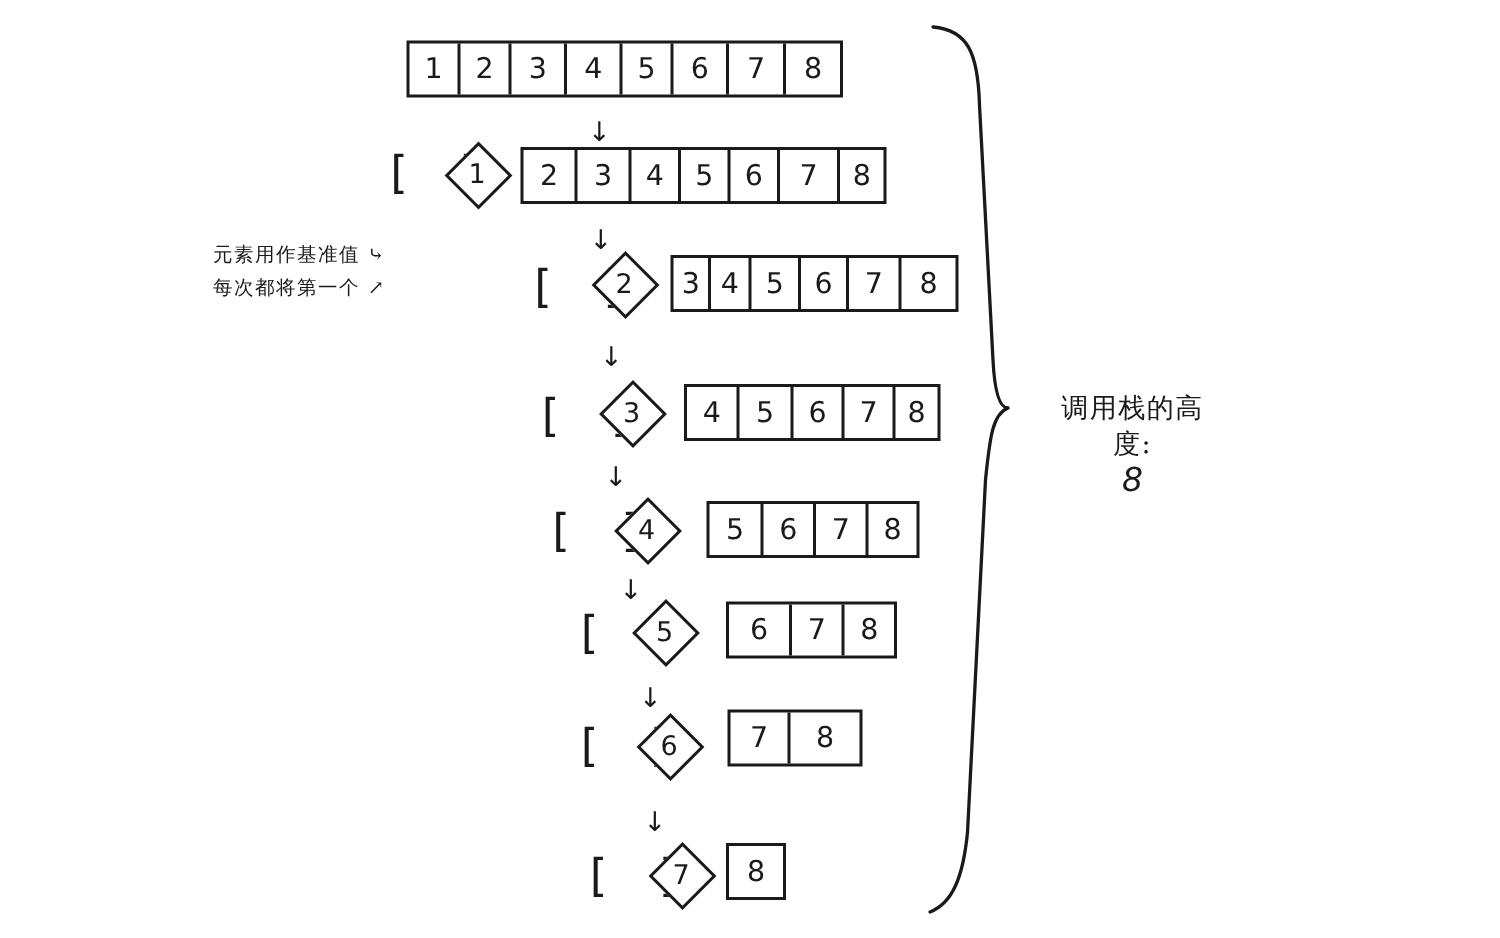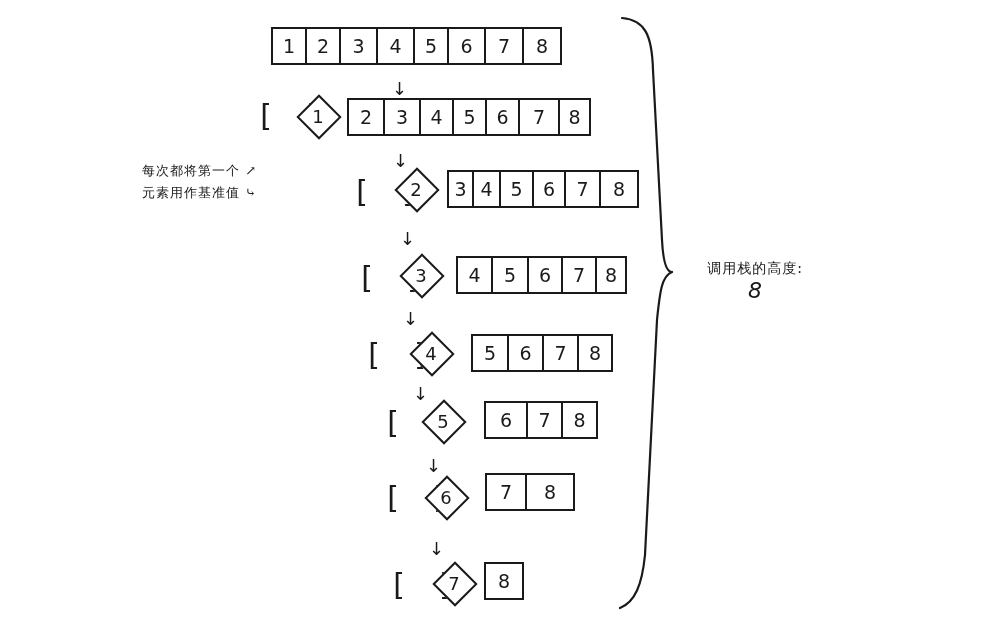--- a/index.html
+++ b/index.html
@@ -12,21 +12,21 @@
     .cell:last-child { border-right: none; }
     .empty { position: absolute; font-size: 30px; font-family: "DejaVu Sans Mono", monospace; line-height: 40px; letter-spacing: 6px; }
     .pivot { position: absolute; width: 42px; height: 42px; }
     .pivot .diamond { position: absolute; left: 6px; top: 6px; width: 28px; height: 28px; border: 2px solid #1a1a1a;
                       transform: rotate(45deg); background: #fff; }
     .pivot .num { position: absolute; left: 0; top: 0; width: 42px; height: 42px; display: flex; align-items: center;
                   justify-content: center; font-size: 18px; }
     .arrow { position: absolute; font-size: 18px; line-height: 18px; }
     .note { position: absolute; font-size: 13px; line-height: 22px; letter-spacing: 1px; font-family: "DejaVu Serif", serif; }
     .label { position: absolute; text-align: center; font-family: "DejaVu Serif", serif; }
-    .label .t { font-size: 14px; letter-spacing: 1px; }
+    .label .t { font-size: 18px; letter-spacing: 1px; }
     .label .v { font-size: 22px; font-style: italic; font-family: "DejaVu Sans", sans-serif; }
     svg.brace { position: absolute; left: 600px; top: 10px; }
   </style>
 </head>
 <body>
 
 <div class="canvas">
 
   <div class="cells" style="left:271px; top:27px;">
     <div class="cell" style="width:34px">1</div>
@@ -49,22 +49,22 @@
     <div class="cell" style="width:36px">2</div>
     <div class="cell" style="width:36px">3</div>
     <div class="cell" style="width:33px">4</div>
     <div class="cell" style="width:33px">5</div>
     <div class="cell" style="width:33px">6</div>
     <div class="cell" style="width:40px">7</div>
     <div class="cell" style="width:29px">8</div>
   </div>
 
   <div class="note" style="left:142px; top:160px;">
+    <div><span>元素用作基准值</span> <span>⤷</span></div>
     <div><span>每次都将第一个</span> <span>↗</span></div>
-    <div><span>元素用作基准值</span> <span>⤷</span></div>
   </div>
 
   <div class="arrow" style="left:393px; top:152px;">↓</div>
   <div class="empty" style="left:352px; top:172px;">[ ]</div>
   <div class="pivot" style="left:395px; top:168px;">
     <div class="diamond"></div>
     <div class="num">2</div>
   </div>
   <div class="cells" style="left:447px; top:170px;">
     <div class="cell" style="width:25px">3</div>

